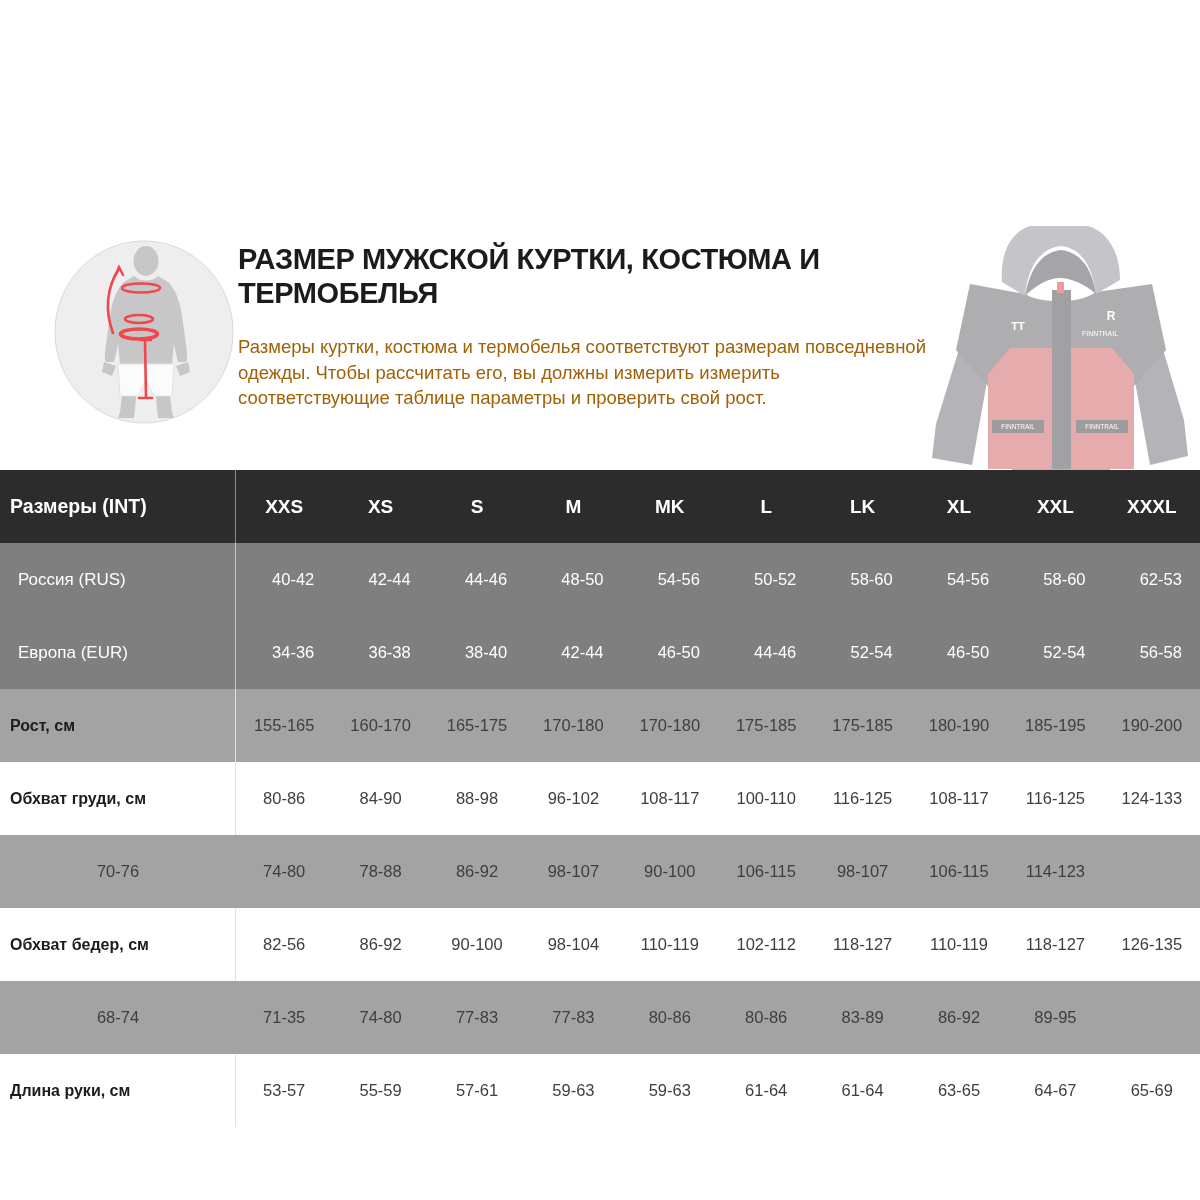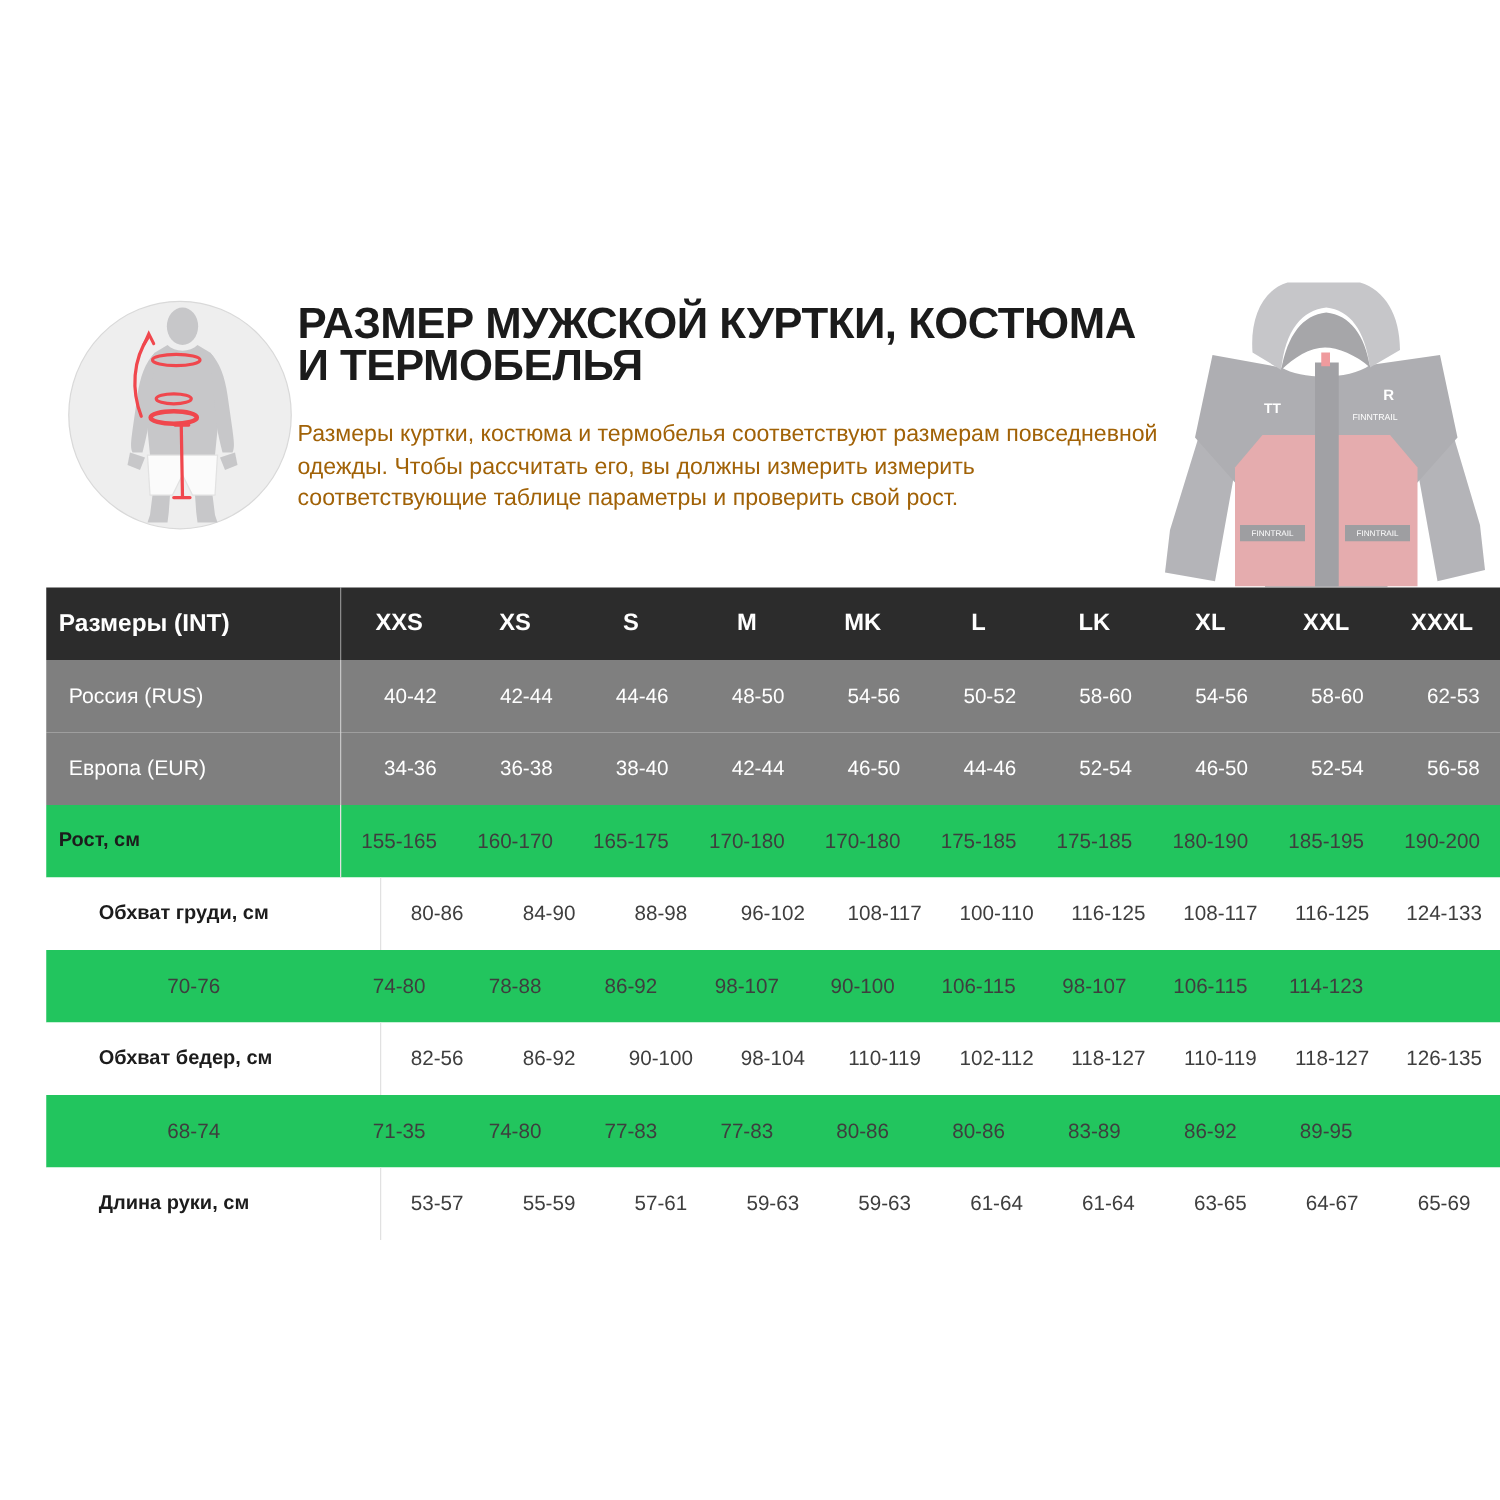--- a/index.html
+++ b/index.html
@@ -8,54 +8,53 @@
     font-family:"Liberation Sans", sans-serif;
     -webkit-font-smoothing:antialiased;
   }
   .page { position:relative; width:1200px; height:1200px; overflow:hidden; background:#fff; }
 
   
   .intro { position:absolute; left:0; top:0; width:1200px; height:470px; overflow:hidden; }
   .circle-wrap { position:absolute; left:54px; top:240px; width:180px; height:184px; }
   .intro-text { position:absolute; left:238px; top:242px; width:688px; }
   .intro-text h1 {
-    margin:0; font-size:35px; line-height:34px; font-weight:800;
+    margin:0; font-size:29px; line-height:34px; font-weight:800;
     color:#1b1b1b; letter-spacing:-0.4px;
   }
   .intro-text p {
     margin:24px 0 0 0; font-size:18.5px; line-height:25.5px; color:#a16207;
   }
   .jacket-wrap { position:absolute; left:930px; top:224px; width:262px; height:246px; }
 
   
   .size-table { position:absolute; left:0; top:470px; width:1200px; }
   .row {
     display:grid;
     grid-template-columns:236px repeat(10, 1fr);
-    height:58px;
-    margin-left:37px;
+    height:73px;
   }
   .row .cell {
     display:flex; align-items:center; justify-content:center;
     font-size:16.5px; height:100%;
   }
   .row .cell.label {
     justify-content:flex-start; text-align:left;
     padding-left:10px; padding-right:34px;
     border-right:1px solid transparent;
     box-sizing:border-box;
   }
   .row.head { background:#2c2c2c; color:#ffffff; }
   .row.head .cell { font-weight:bold; font-size:19px; }
   .row.head .cell.label { font-size:19.5px; border-right-color:rgba(255,255,255,0.45); }
   .row.gray { background:#7f7f7f; color:#ffffff; }
   .row.gray .cell { font-size:16.5px;padding-left:18px; }
   .row.gray .cell.label { font-size:17px; border-right-color:rgba(255,255,255,0.55); }
-  .row.lite { background:#22c55e; }
-  .row.white { background:#ffffff;padding-left:32px; }
+  .row.lite { background:#a3a3a3; }
+  .row.white { background:#ffffff; }
   .row.lite .cell, .row.white .cell { color:#3e3e3e; }
   .row.lite .cell.label, .row.white .cell.label {
     color:#1c1c1c; font-weight:bold; font-size:16px; line-height:20px;
     border-right-color:#e1e1e1;
   }
 </style>
 </head>
 <body>
 
 <div class="page">

